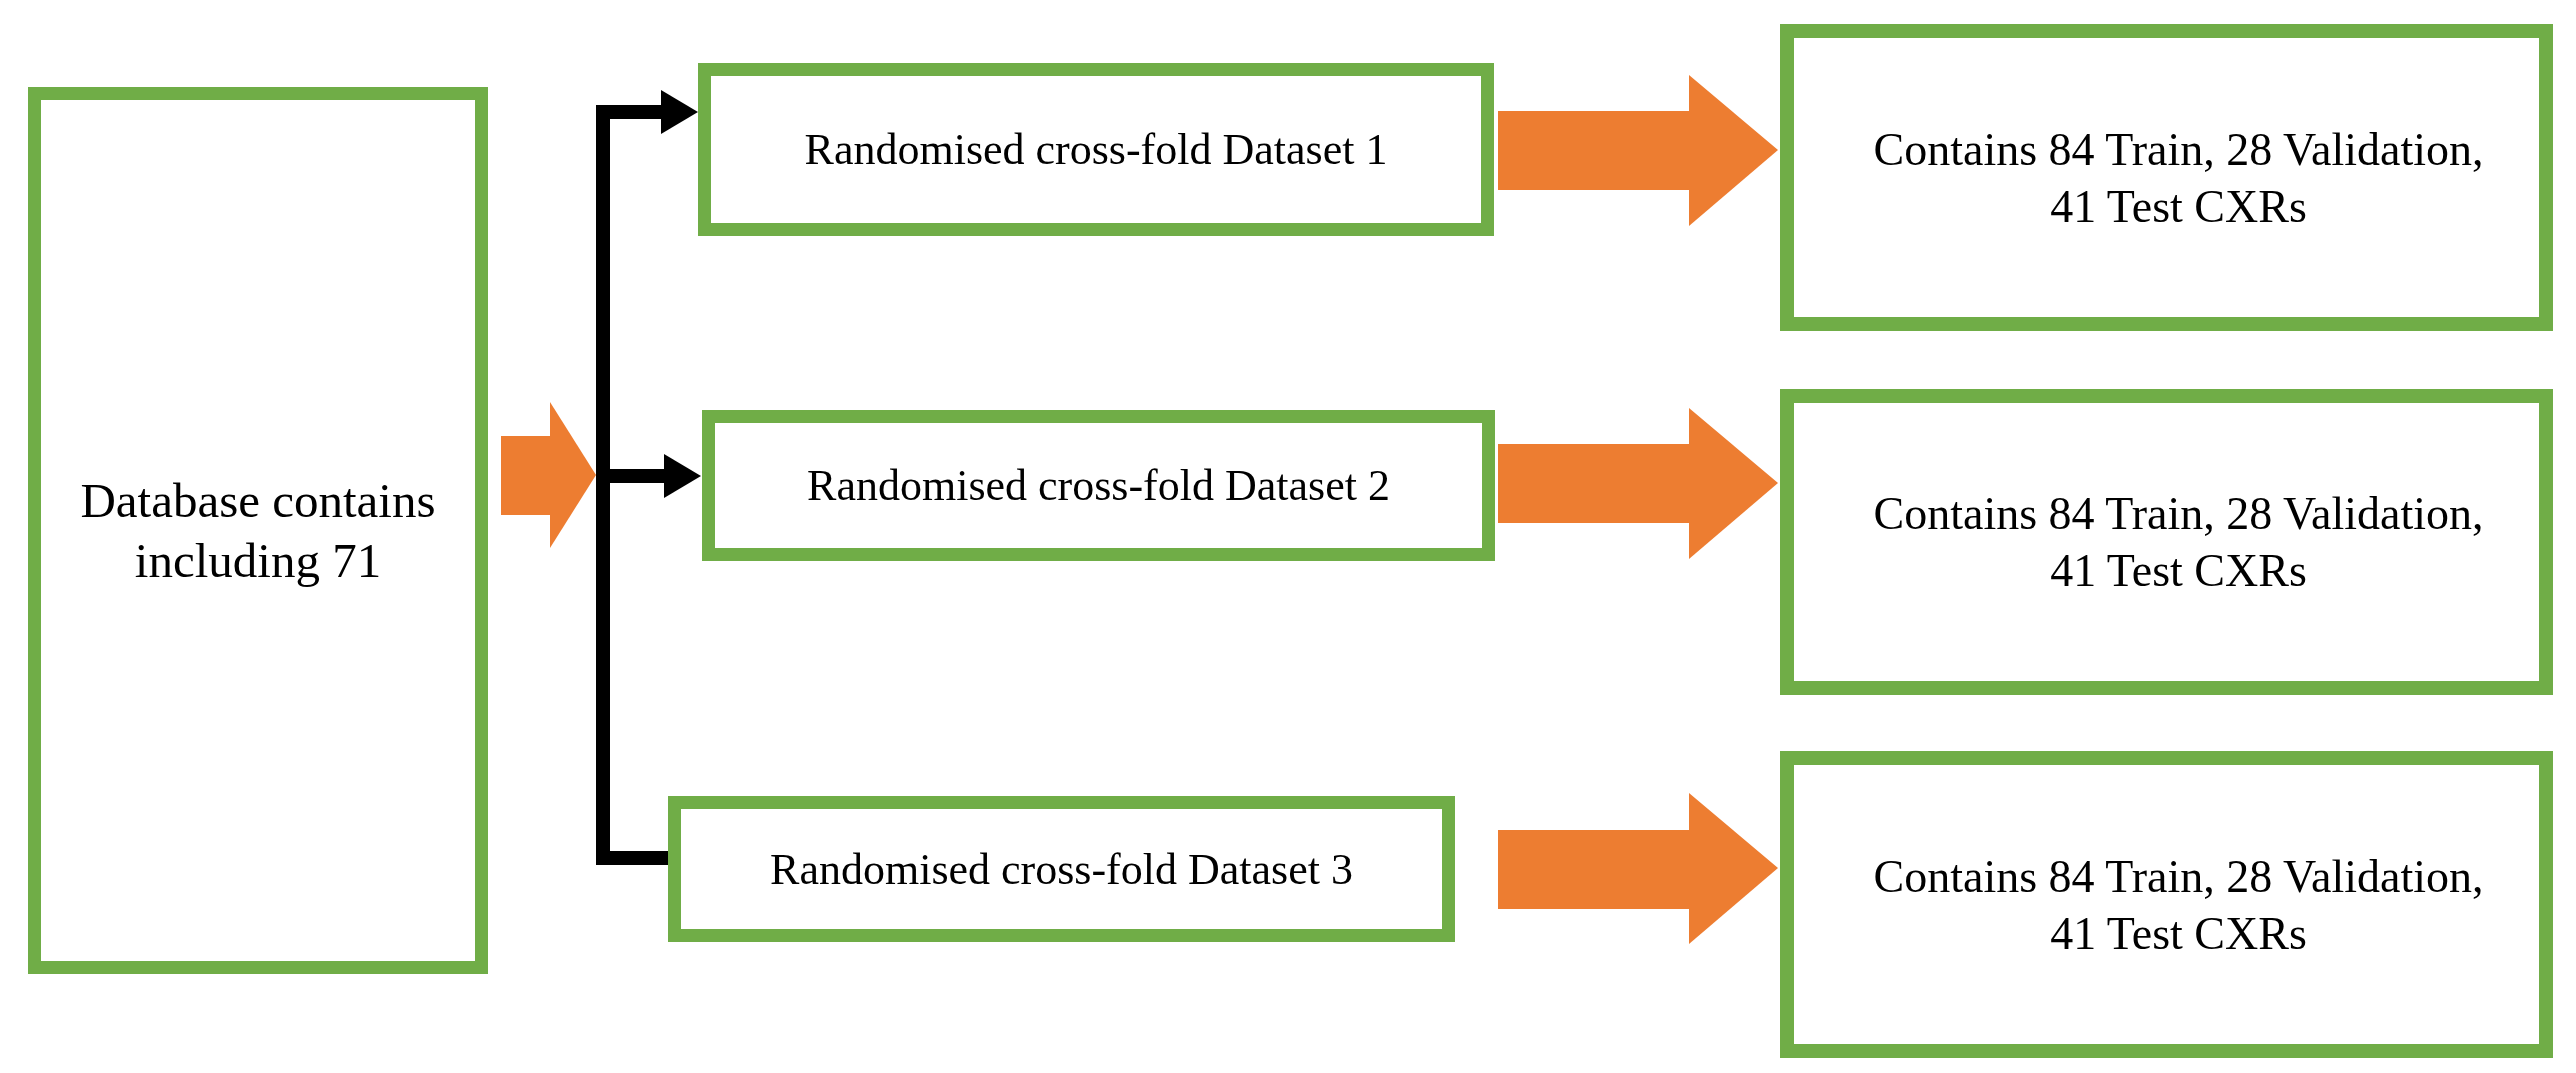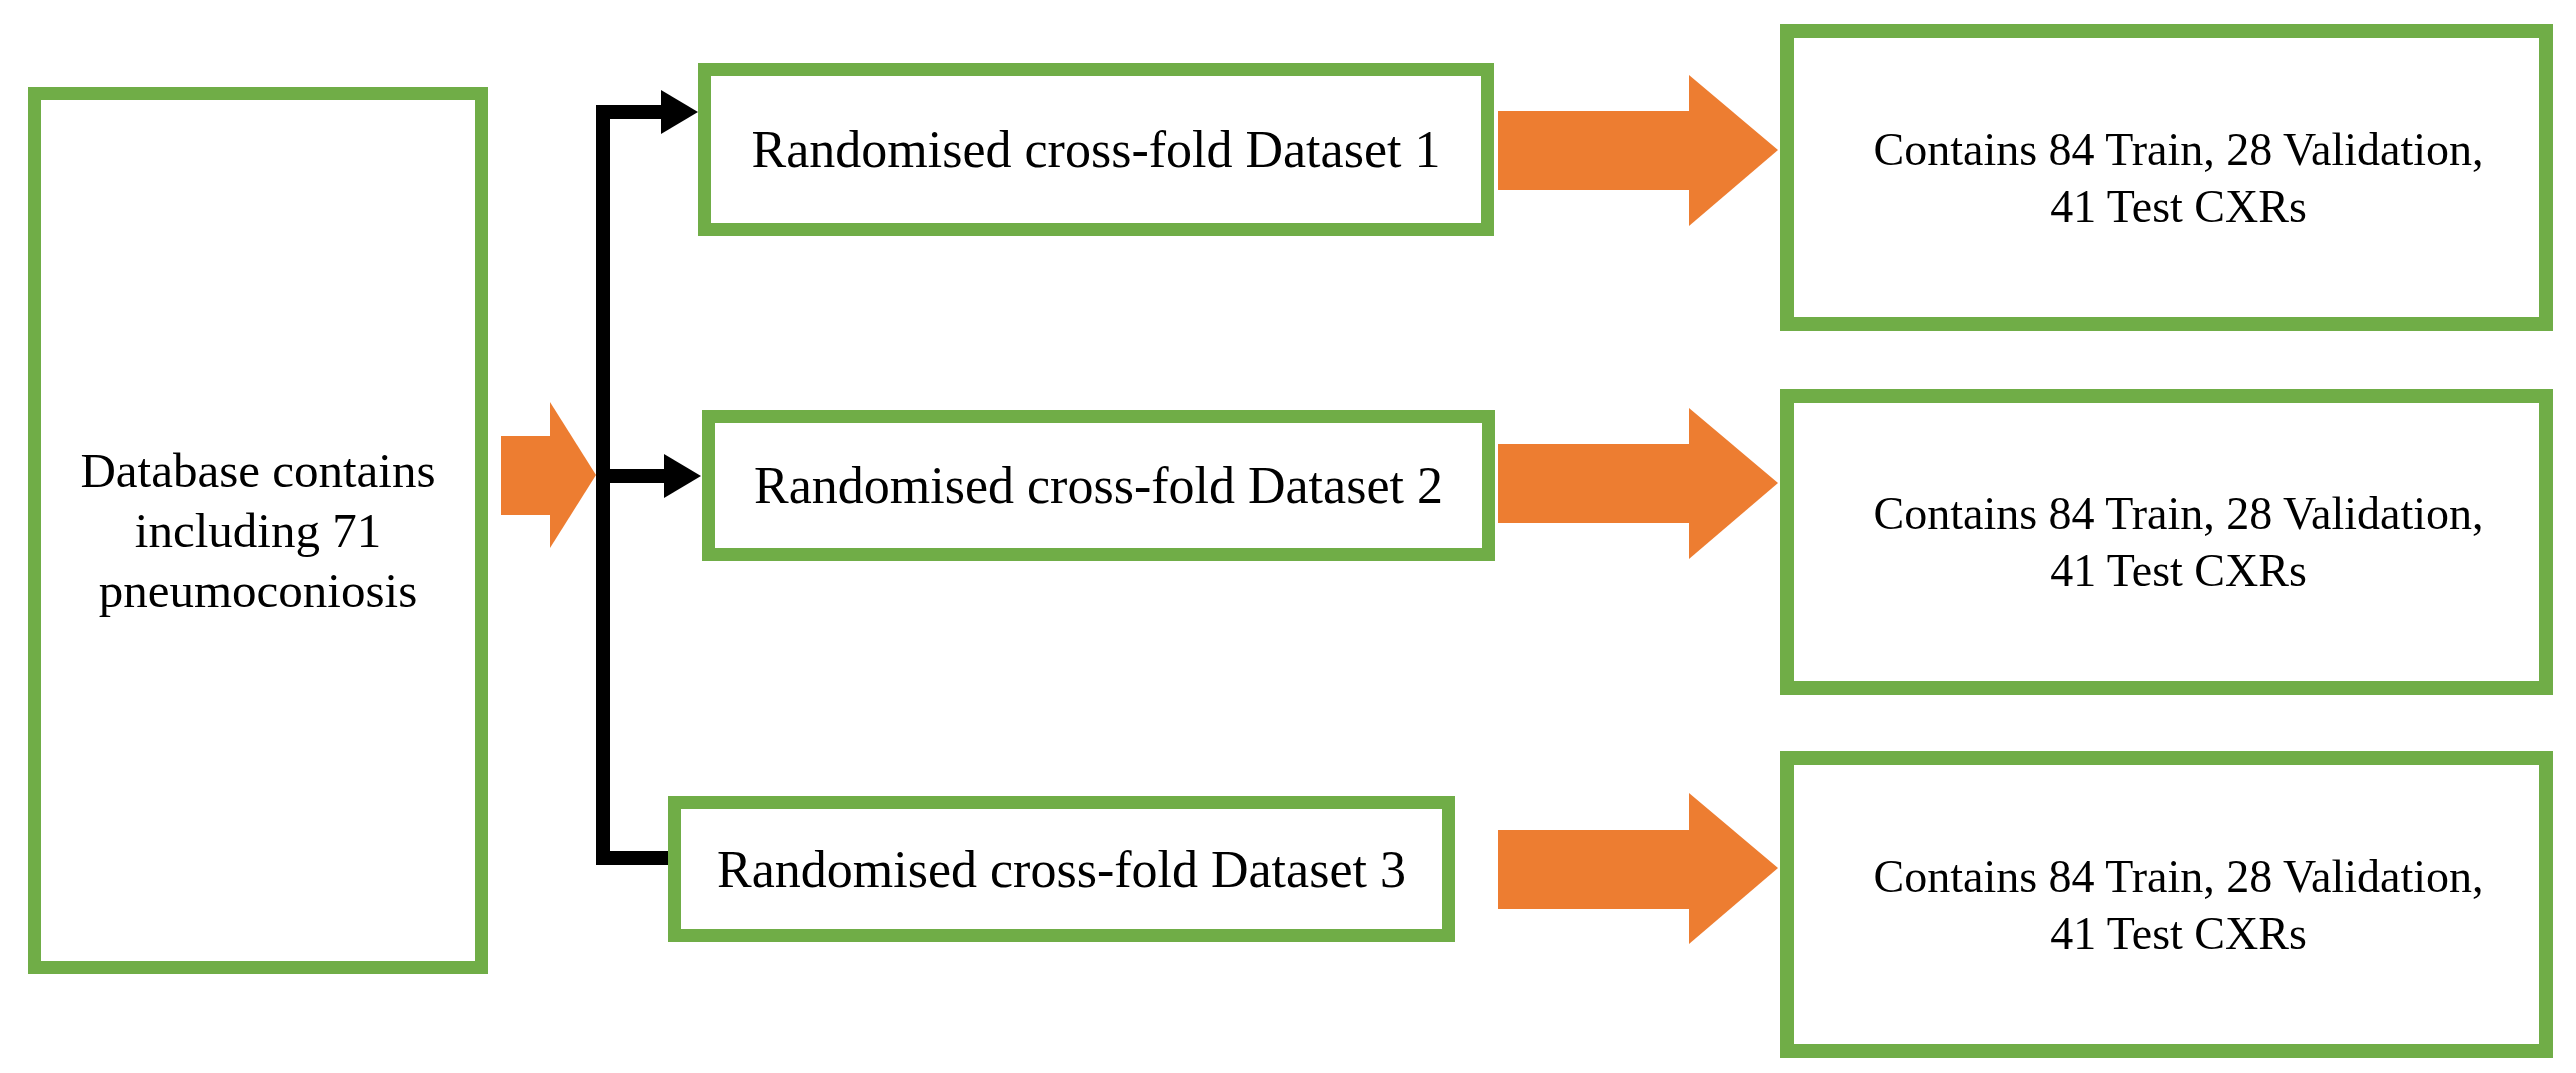--- a/index.html
+++ b/index.html
@@ -15,21 +15,21 @@
   .canvas{position:relative;width:2576px;height:1073px;background:var(--background);}
 
   
   .gbox{position:absolute;box-sizing:border-box;border:13px solid var(--green-border);
         background:var(--background);display:flex;align-items:center;justify-content:center;
         text-align:center;color:var(--text);}
   .gbox .line{display:block;}
 
   .db{left:28px;top:87px;width:460px;height:887px;font-size:49px;line-height:60px;}
 
-  .ds{font-size:52px;line-height:61px;white-space:nowrap;}
+  .ds{font-size:44px;line-height:61px;white-space:nowrap;}
   .ds1{left:698px;top:63px;width:796px;height:173px;}
   .ds2{left:702px;top:410px;width:793px;height:151px;}
   .ds3{left:668px;top:796px;width:787px;height:146px;}
 
   .rs{border-width:14.3px;font-size:46px;line-height:57px;padding-left:24px;}
   .rs1{left:1780px;top:24px;width:773px;height:307px;}
   .rs2{left:1780px;top:389px;width:773px;height:306px;}
   .rs3{left:1780px;top:751px;width:773px;height:307px;}
 
   
@@ -56,21 +56,20 @@
 </style>
 </head>
 <body>
 
 <div class="canvas">
 
   <div class="gbox db">
     <div>
       <span class="line">Database contains</span>
       <span class="line">including 71</span>
-      <span class="line">pneumoconiosis</span>
     </div>
   </div>
 
   <div>
     <div class="ot a1-tail"></div>
     <div class="oh a1-head"></div>
   </div>
 
   <div>
     <div class="vline"></div>

